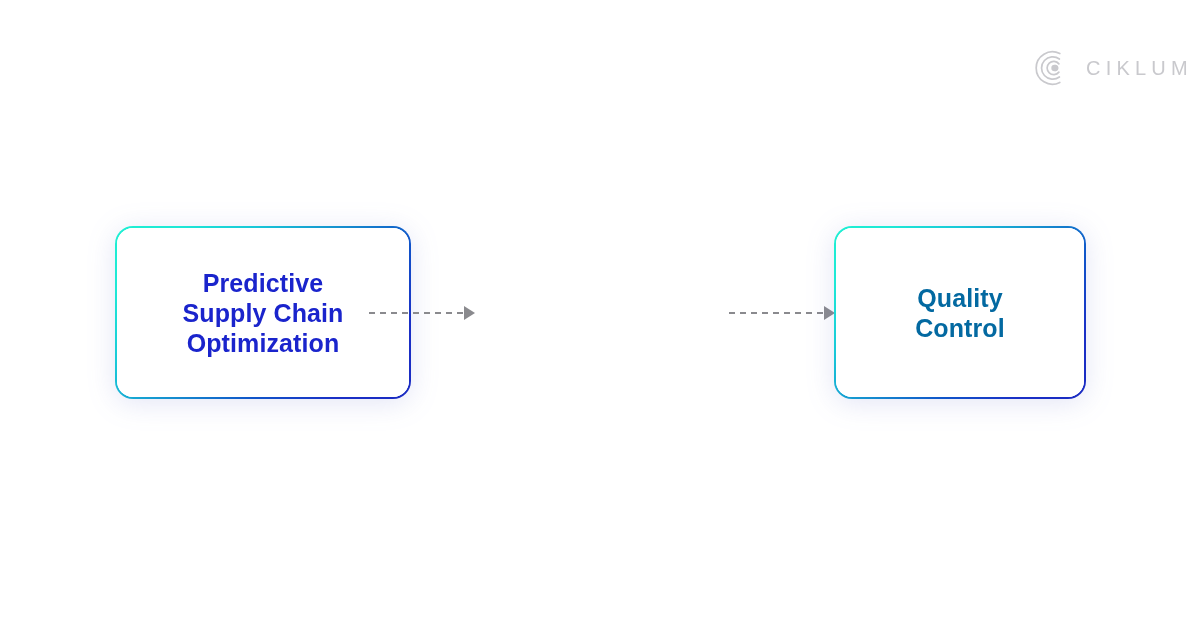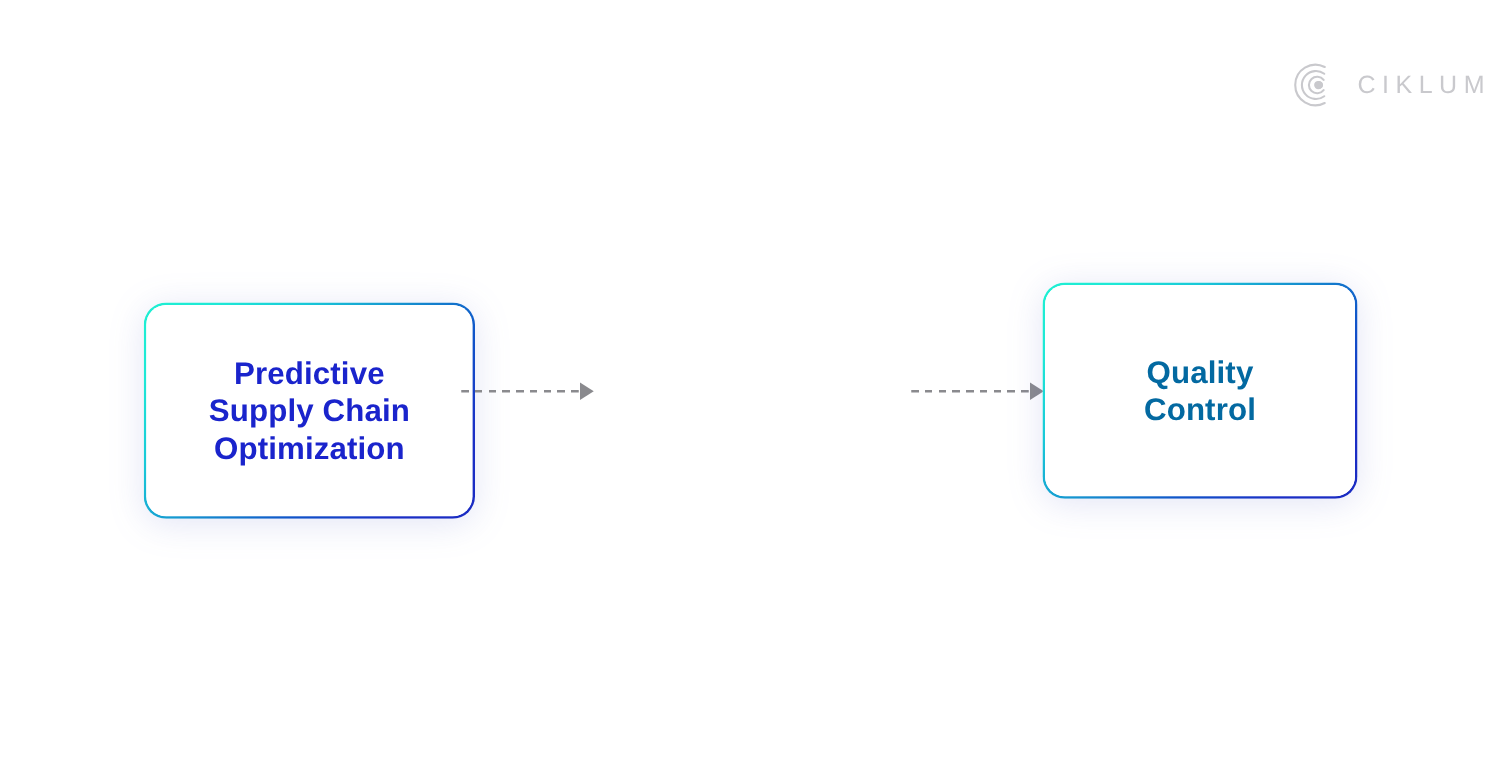--- a/index.html
+++ b/index.html
@@ -79,21 +79,21 @@
   }
   .node-label {
     font-family: "Liberation Sans", sans-serif;
     font-size: 25px;
     font-weight: 600;
     line-height: 1.2;
     letter-spacing: 0.1px;
     white-space: pre-line;
   }
 
-  #node-0 { left: 115px; top: 242px; width: 265px; height: 173px; }
+  #node-0 { left: 115px; top: 226px; width: 296px; height: 173px; }
   #node-1 { left: 474px; top: 226px; width: 252px; height: 173px; }
   #node-2 { left: 834px; top: 226px; width: 252px; height: 173px; }
 
   
   .connector {
     position: absolute;
     height: 16px;
     display: flex;
     align-items: center;
   }

